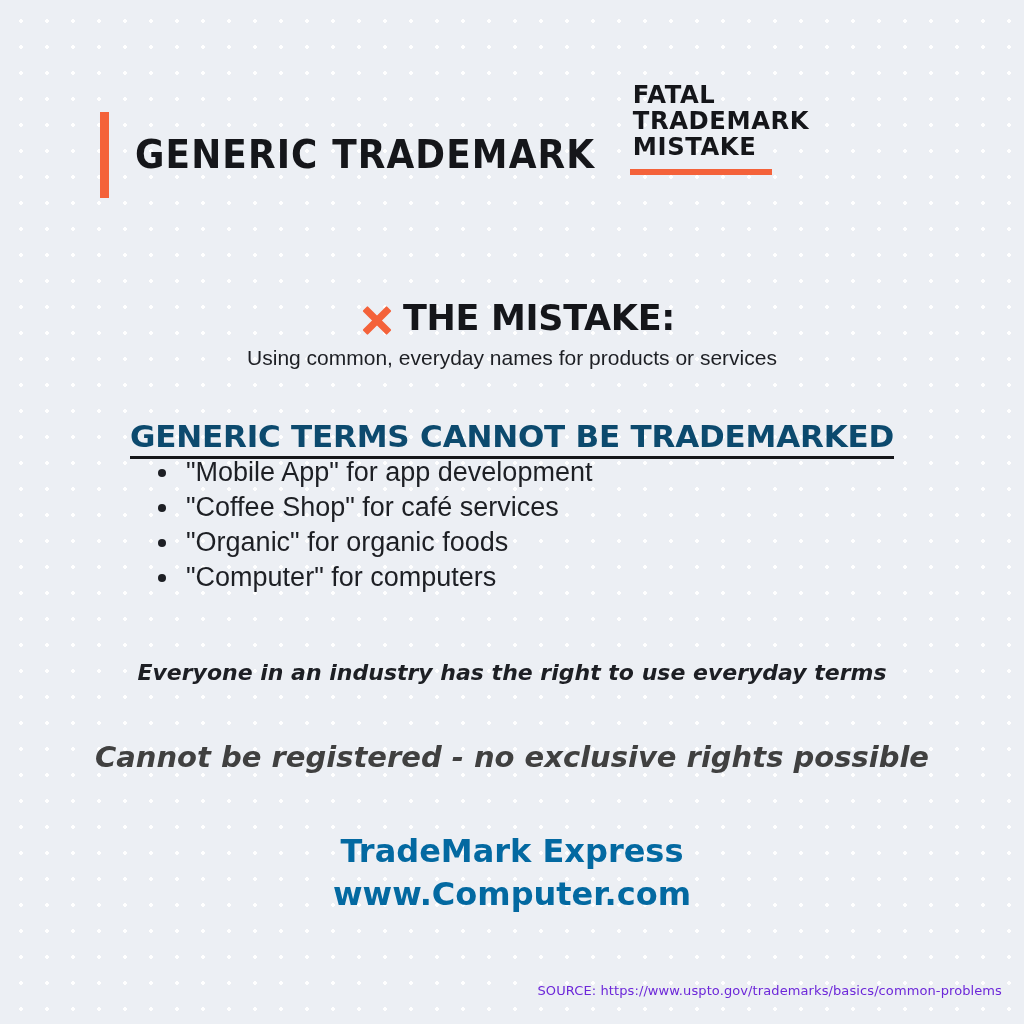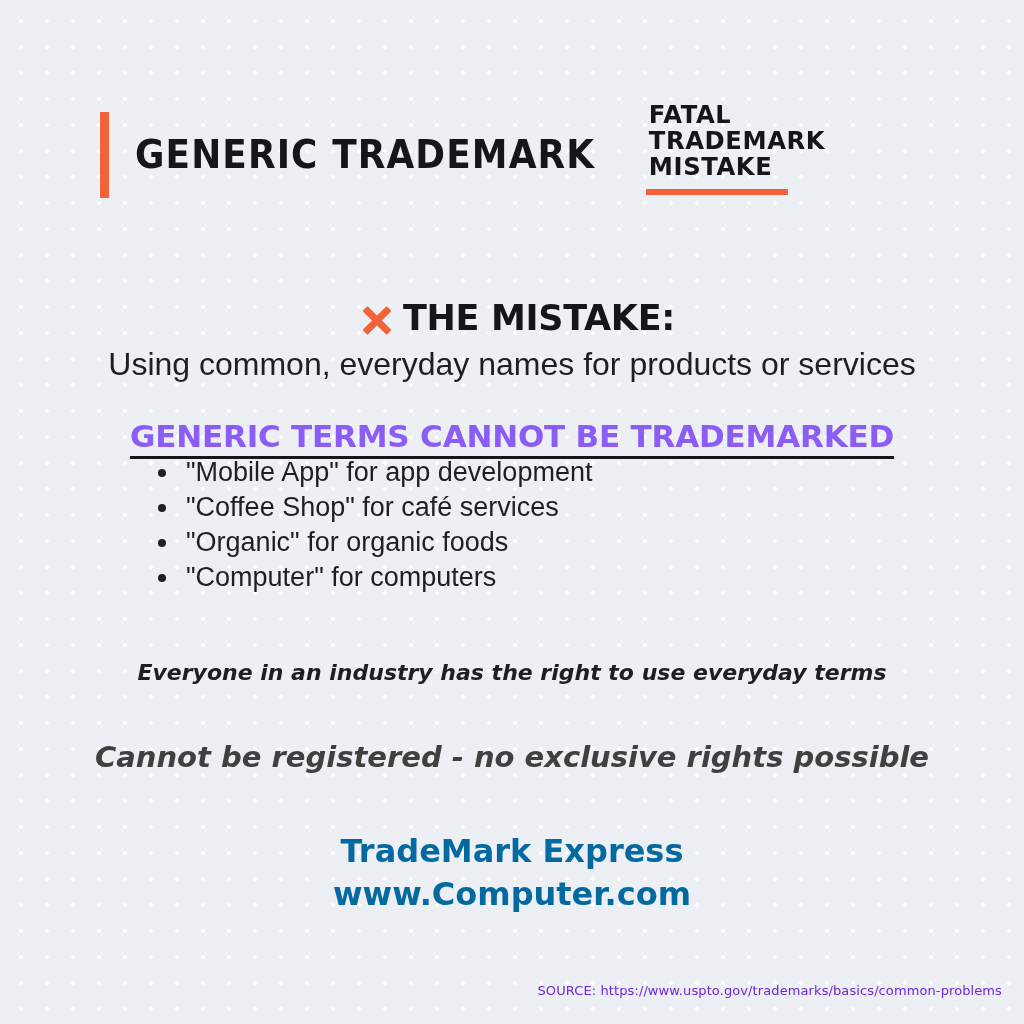--- a/index.html
+++ b/index.html
@@ -51,25 +51,24 @@
     letter-spacing: 1.2px;
     color: #15161a;
     line-height: 86px;
     transform: scaleX(0.92);
     transform-origin: left center;
     white-space: nowrap;
   }
 
   .badge {
     position: absolute;
-    right: 100px;
+    right: 116px;
     top: 82px;
     text-align: right;
     width: 280px;
-    margin-top: 20px;
   }
   .badge-line {
     font-family: "DejaVu Sans", sans-serif;
     font-weight: bold;
     font-size: 25px;
     letter-spacing: 0.6px;
     color: #15161a;
     line-height: 26px;
     text-align: left;
     padding-left: 5px;
@@ -122,35 +121,35 @@
     font-size: 35px;
     color: #15161a;
     letter-spacing: -0.3px;
   }
   .mistake-sub {
     position: absolute;
     left: 0;
     right: 0;
     top: 346px;
     text-align: center;
-    font-size: 32px;
+    font-size: 21px;
     color: #1d1f24;
   }
 
   
   .list-heading {
     position: absolute;
     left: 0;
     right: 0;
     top: 418px;
     text-align: center;
     font-family: "DejaVu Sans", sans-serif;
     font-weight: bold;
     font-size: 31px;
-    color: #8b5cf6;
+    color: #0c4a6e;
     letter-spacing: -0.2px;
   }
   .list-heading span {
     border-bottom: 3px solid #15161a;
     padding-bottom: 2px;
   }
   .bullets {
     position: absolute;
     left: 130px;
     top: 455px;

